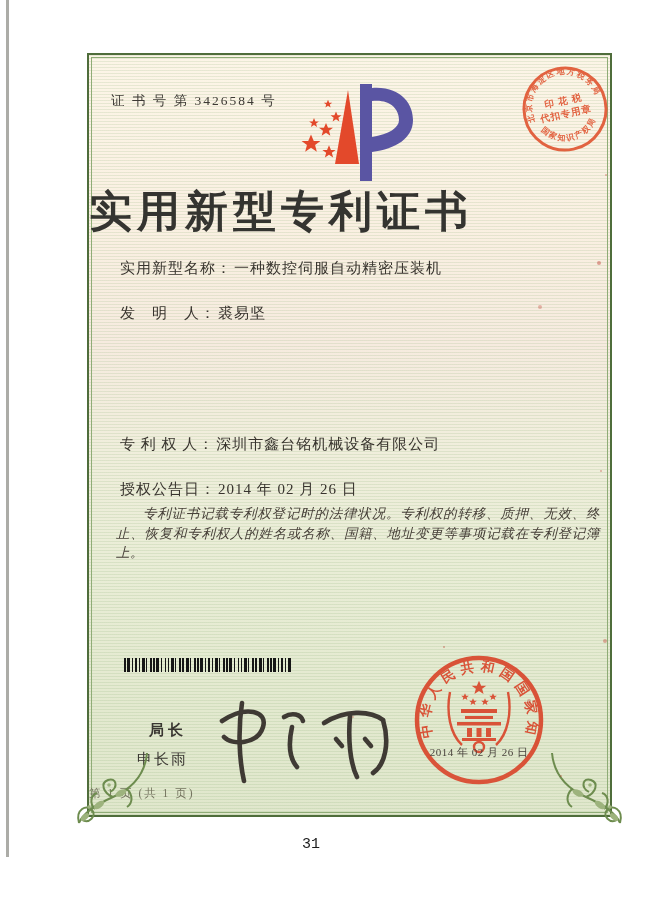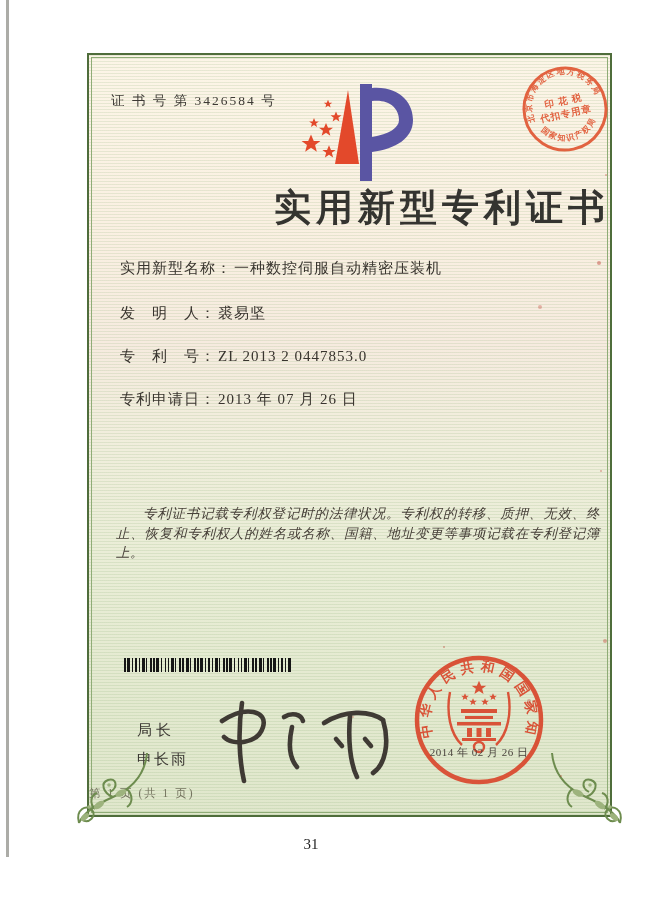--- a/index.html
+++ b/index.html
@@ -16,22 +16,22 @@
     background:
       repeating-linear-gradient(180deg, rgba(128,168,108,0.17) 0 1px, rgba(255,255,255,0) 1px 3px),
       linear-gradient(180deg,#fcf5e7 0%,#faf0e2 22%,#f6ebdf 38%,#f0eedc 52%,#e9edd6 68%,#e3e9cf 86%,#e0e7cc 100%);
     margin-left: 24px;
   }
   .cert-inner{position:absolute;inset:2px;border:1px solid #8fac76;pointer-events:none;}
   
   .cert-no{position:absolute;left:22px;top:37px;font-size:13.5px;letter-spacing:2px;color:#3d3a35;}
   .logo{position:absolute;left:212px;top:26px;width:115px;height:102px;}
   .title{
-    position:absolute;left:0;right:0;top:128px;text-align:right;
-    font-size:37px;font-weight:600;letter-spacing:5px;color:#343430;
+    position:absolute;left:0;right:0;top:128px;text-align:left;
+    font-size:43px;font-weight:600;letter-spacing:5px;color:#343430;
   }
   
   .field-row{position:absolute;left:31px;font-size:15px;color:#38342e;letter-spacing:1px;white-space:nowrap;}
   .field-row .lbl{margin-right:2px;}
   
   .paras{
     position:absolute;left:27px;top:449px;width:484px;
     font-size:13.5px;line-height:19.5px;letter-spacing:.5px;
     color:#474039;text-align:justify;font-style:italic;
   }
@@ -39,29 +39,29 @@
   
   .barcode{
     position:absolute;left:35px;top:603px;width:167px;height:14px;
     background:repeating-linear-gradient(90deg,
       #161616 0 1.6px, transparent 1.6px 3.2px,
       #161616 3.2px 6.2px, transparent 6.2px 7.6px,
       #161616 7.6px 8.6px, transparent 8.6px 11.4px,
       #161616 11.4px 13.2px, transparent 13.2px 14.6px);
   }
   
-  .sig-title{position:absolute;left:48px;top:666px;font-size:15px;letter-spacing:4px;color:#3a3732;}
+  .sig-title{position:absolute;left:60px;top:666px;font-size:15px;letter-spacing:4px;color:#3a3732;font-weight:bold;}
   .sig-name{position:absolute;left:48px;top:695px;font-size:15px;letter-spacing:2px;color:#3a3732;}
   .sig-script{position:absolute;left:95px;top:632px;width:215px;height:105px;}
   
   .seal{position:absolute;left:322px;top:597px;width:136px;height:136px;}
   .tax-stamp{position:absolute;left:428px;top:6px;width:96px;height:96px;}
   
   .page-footer{position:absolute;left:0;right:0;top:731px;font-size:11.5px;letter-spacing:2px;color:#74745f;}
-  .outer-page-no{position:absolute;left:0;top:836px;width:622px;text-align:center;font-size:15px;color:#1c1c1c;font-family:Liberation Serif, serif;}
+  .outer-page-no{position:absolute;left:0;top:836px;width:622px;text-align:center;font-size:15px;color:#1c1c1c;font-family:Liberation Mono, monospace;}
   
   .orn{position:absolute;width:84px;height:84px;bottom:-16px;}
   .orn.left{left:-20px;}
   .orn.right{right:-20px;transform:scaleX(-1);}
   
   .specks{position:absolute;left:0;top:0;width:2px;height:2px;border-radius:50%;background:transparent;
     box-shadow:
       598px 262px 0 1px rgba(186,40,30,.40),
       605px 174px 0 0 rgba(186,40,30,.35),
       539px 306px 0 1px rgba(186,40,30,.30),
@@ -98,22 +98,22 @@
     <g fill="#5a55a3">
       <polygon points="59,2 71,2 71,99 59,99"></polygon>
       <path d="M71,6 C100,4 112,22 112,38 C112,56 95,67 71,70 L71,55 C88,52 98,46 98,38 C98,26 88,17 71,19 Z"></path>
     </g>
   </svg>
 
   <div class="title">实用新型专利证书</div>
 
   <div class="field-row" style="top:249px"><span class="lbl">发　明　人：</span><span>裘易坚</span></div>
   <div class="field-row" style="top:204px"><span class="lbl">实用新型名称：</span><span>一种数控伺服自动精密压装机</span></div>
-  <div class="field-row" style="top:292px"><span class="lbl">专　利　号：</span><span>ZL 2013 2 0447853.0</span></div>
-  <div class="field-row" style="top:335px"><span class="lbl">专利申请日：</span><span>2013 年 07 月 26 日</span></div>
+  <div class="field-row" style="top:380px"><span class="lbl">专 利 权 人：</span><span>深圳市鑫台铭机械设备有限公司</span></div>
+  <div class="field-row" style="top:425px"><span class="lbl">授权公告日：</span><span>2014 年 02 月 26 日</span></div>
 
   <div class="paras">
     <p>专利证书记载专利权登记时的法律状况。专利权的转移、质押、无效、终止、恢复和专利权人的姓名或名称、国籍、地址变更等事项记载在专利登记簿上。</p>
   </div>
 
   <div class="barcode"></div>
 
   <div class="sig-title">局长</div>
   <div class="sig-name">申长雨</div>
   <svg class="sig-script" viewBox="0 0 215 105">

